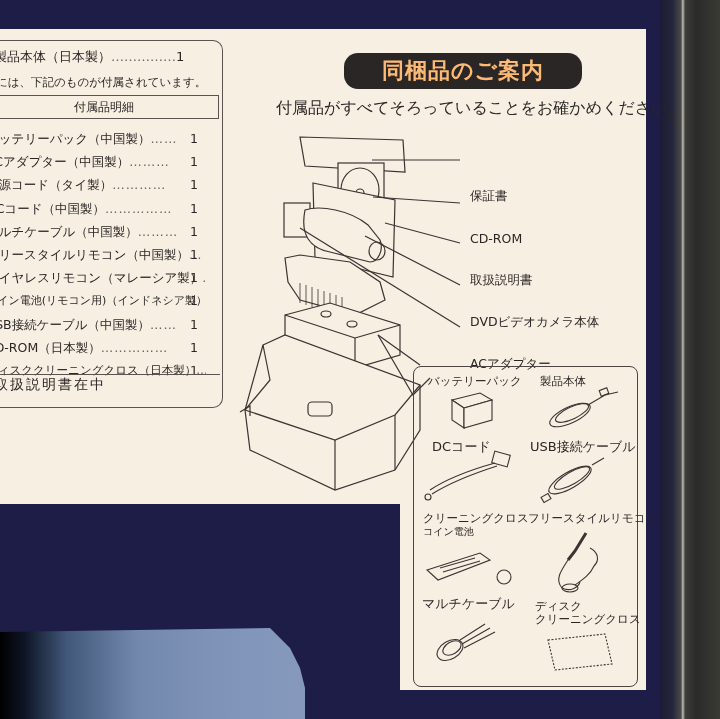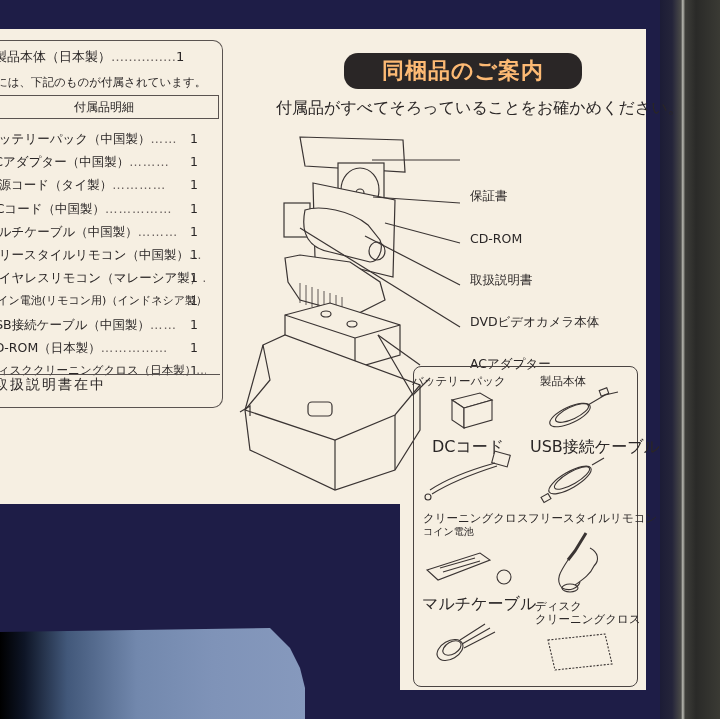--- a/index.html
+++ b/index.html
@@ -77,21 +77,21 @@
     position: absolute; font-size: 12.5px; white-space: nowrap; margin-top: 36px;
   }
   svg.diagram { position: absolute; left: 0; top: 0; }
 
   
   .acc-panel {
     position: absolute; left: 413px; top: 366px; width: 223px; height: 319px;
     border: 1.5px solid #4a4442; border-radius: 8px;
   }
   .acc-label { position: absolute; font-size: 11.5px; white-space: nowrap; line-height: 13px; }
-  .acc-label.big { font-size: 16px; }
+  .acc-label.big { font-size: 13px; }
 </style>
 </head>
 <body>
 
 <div class="navy-band"></div>
 <div class="box-edge"></div>
 <div class="label"></div>
 <div class="label-lower"></div>
 <div class="photo-window"></div>
 
@@ -166,21 +166,21 @@
 </svg>
 
 <div class="callout" style="left:470px; top:152px;">保証書</div>
 <div class="callout" style="left:470px; top:195px;">CD-ROM</div>
 <div class="callout" style="left:470px; top:236px;">取扱説明書</div>
 <div class="callout" style="left:470px; top:278px;">DVDビデオカメラ本体</div>
 <div class="callout" style="left:470px; top:320px;">ACアダプター</div>
 
 <div class="acc-panel"></div>
 
-<div class="acc-label" style="left:412px; top:375px;text-align:right;">バッテリーパック</div>
+<div class="acc-label" style="left:428px; top:375px;text-align:right;">バッテリーパック</div>
 <div class="acc-label" style="left:540px; top:375px;">製品本体</div>
 <div class="acc-label big" style="left:432px; top:440px;">DCコード</div>
 <div class="acc-label big" style="left:530px; top:440px;text-align:right;">USB接続ケーブル</div>
 <div class="acc-label" style="left:423px; top:512px;">
   <div>クリーニングクロス</div>
   <div class="big" style="font-size:10px;">コイン電池</div>
 </div>
 <div class="acc-label" style="left:528px; top:512px;">フリースタイルリモコン</div>
 <div class="acc-label big" style="left:422px; top:597px;">マルチケーブル</div>
 <div class="acc-label" style="left:535px; top:600px;">

